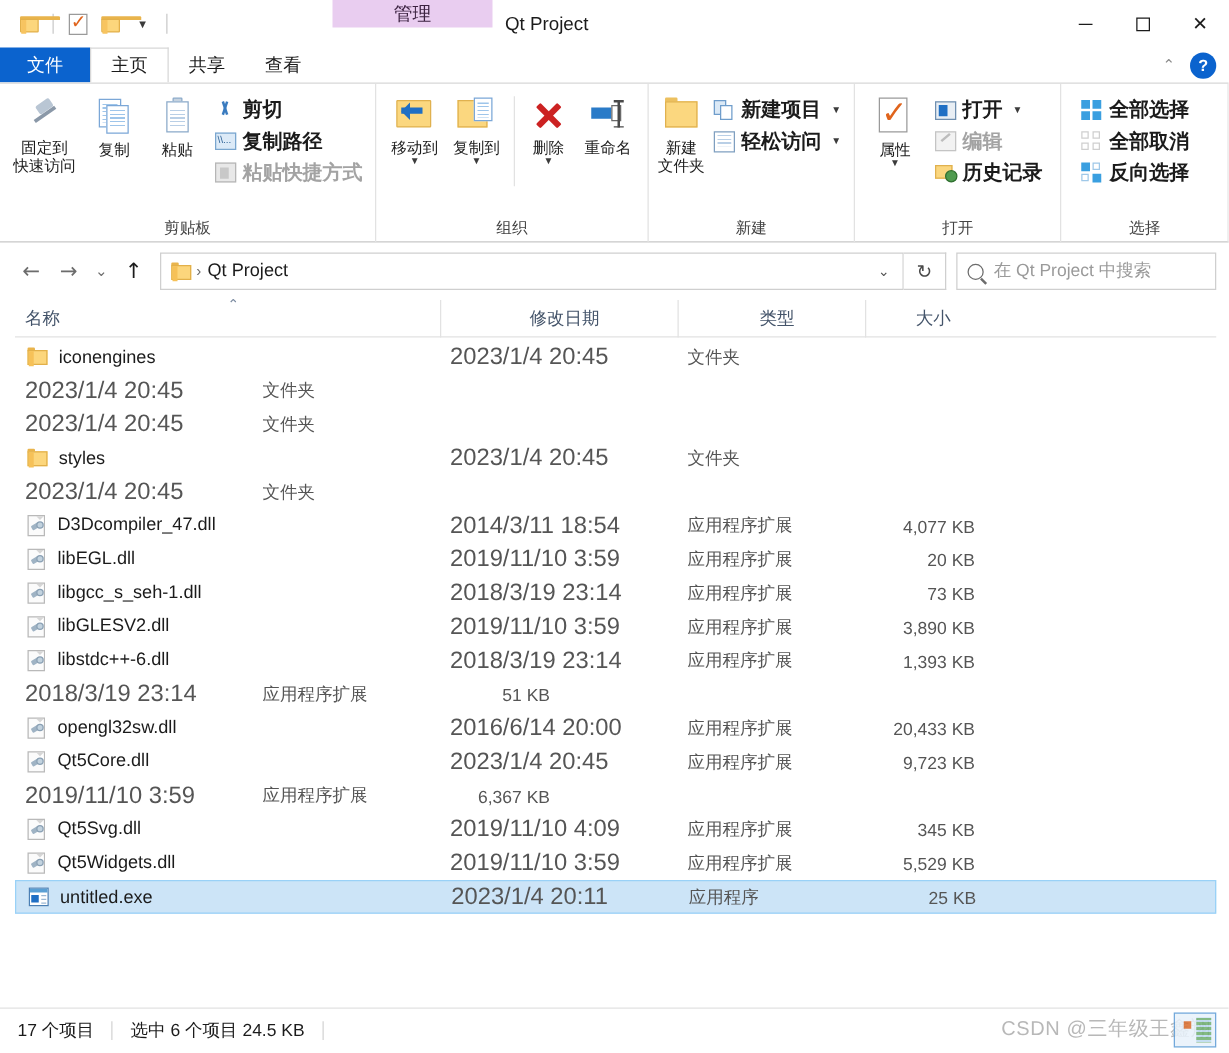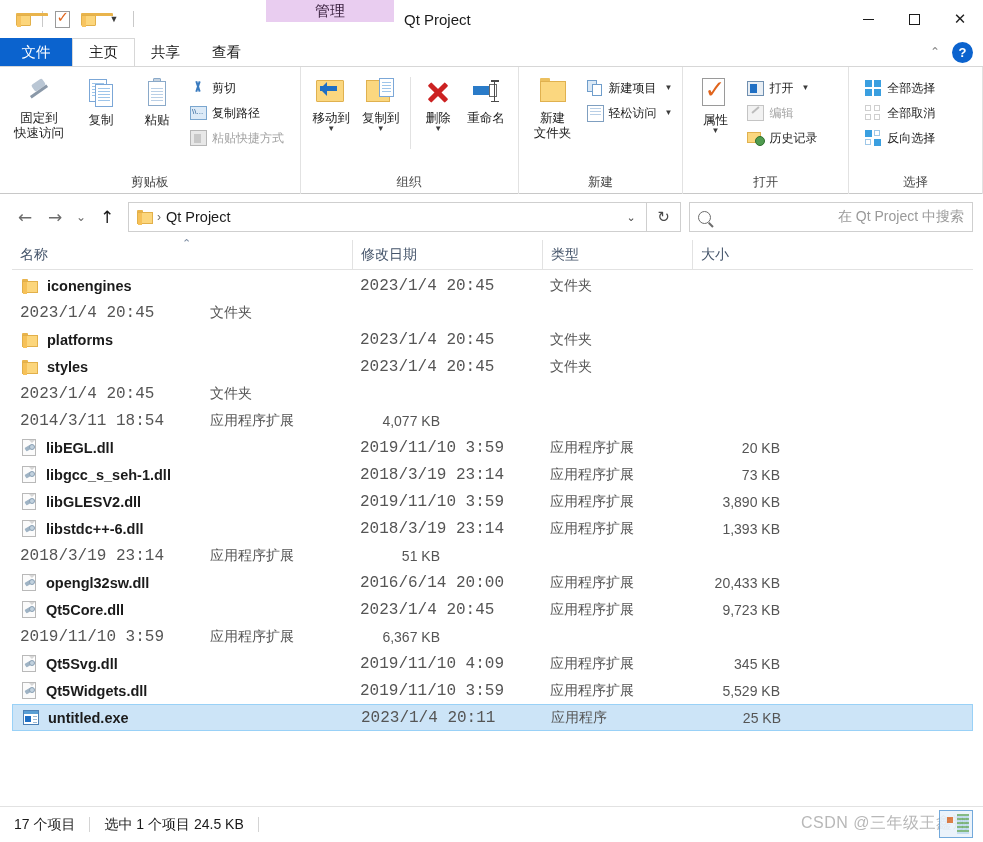--- a/index.html
+++ b/index.html
@@ -96,21 +96,21 @@
   .bigbtn {
     width:62px; display:flex; flex-direction:column; align-items:center;
     padding-top:4px; cursor:default;
   }
   .bigbtn .lbl { font-size:12.5px; color:#1b1b1b; text-align:center; line-height:15px; margin-top:4px; }
   .bigico { width:34px; height:34px; position:relative; }
   .caretdn { font-size:8px; color:#3b3b3b; line-height:6px; }
 
   .smallcol { display:flex; flex-direction:column; gap:1px; padding-top:3px; }
   .smallbtn { display:flex; align-items:center; gap:5px; padding:2px 4px; height:24px; }
-  .smallbtn .slbl { font-size:12px; color:#1b1b1b; white-space:nowrap; }
+  .smallbtn .slbl { font-size:16px; color:#1b1b1b; white-space:nowrap;font-weight:bold; }
   .smallbtn.dim .slbl { color:#a3a3a3; }
   .smallico { width:17px; height:17px; position:relative; flex:0 0 17px; }
 
   
   .ico-pin { width:30px;height:30px;position:relative; }
   .ico-pin::before{
     content:""; position:absolute; left:8px; top:4px; width:13px; height:8px;
     background:#b9c6d4; transform:rotate(-35deg); border-radius:2px;
   }
   .ico-pin::after{
@@ -215,47 +215,47 @@
   }
   .addr-crumbs { flex:1; display:flex; align-items:center; gap:5px; font-size:14.5px; color:#1b1b1b; }
   .crumb-sep { color:#6c6c6c; font-size:12px; }
   .addr-caret { width:22px; text-align:center; color:#4a4a4a; font-size:11px; }
   .refreshbtn {
     width:34px;height:30px;border:1px solid #cfcfcf;border-left:none;background:#fff;
     display:flex;align-items:center;justify-content:center;font-size:15px;color:#4a4a4a;
     font-family:"DejaVu Sans",sans-serif;
   }
   .searchbox {
-    width:284px; height:30px; border:1px solid #cfcfcf; background:#fff; margin-left:8px;
-    display:flex; align-items:center; gap:8px; padding:0 8px;justify-content:space-between;
+    width:208px; height:30px; border:1px solid #cfcfcf; background:#fff; margin-left:8px;
+    display:flex; align-items:center; gap:8px; padding:0 8px;
   }
   .mag { width:13px;height:13px;border:1.6px solid #6c6c6c;border-radius:50%;position:relative;flex:0 0 13px;}
   .mag::after{content:"";position:absolute;right:-4px;bottom:-3px;width:6px;height:1.6px;background:#6c6c6c;transform:rotate(45deg);}
   .search-ph { font-size:14px; color:#9a9a9a; }
 
   
   .colhdr {
     height:30px; display:flex; align-items:center;
     border-bottom:1px solid #e2e2e2; background:#fff; position:relative;
     margin:0 10px 0 12px;
   }
   .colhdr .ch {
     font-size:14px; color:#44546a; height:30px; display:flex; align-items:center;
     padding-left:8px; position:relative;
   }
-  .colhdr .ch + .ch { border-left:1px solid #e2e2e2; }
+  .colhdr .ch + .ch { border-left:1px solid #e2e2e2;justify-content:center; }
   .sortmark { position:absolute; left:170px; top:-3px; font-size:11px; color:#7a8aa0; }
 
   
   .filelist { padding:2px 10px 0 12px; }
   .row { height:27px; display:flex; align-items:center; position:relative; }
   .row.selected { background:#cce4f7; border:1px solid #99d1f7; height:27px; }
-  .c-name { display:flex; align-items:center; gap:9px; padding-left:10px;font-weight:bold; }
+  .c-name { display:flex; align-items:flex-start; gap:9px; padding-left:10px; }
   .c-name .nm { font-size:14.5px; color:#1b1b1b; }
-  .c-date { font-size:16px; color:#555; padding-left:8px;font-family:Liberation Mono, monospace; }
+  .c-date { font-size:19px; color:#555; padding-left:8px; }
   .c-type { font-size:14px; color:#555; padding-left:8px; }
   .c-size { font-size:14px; color:#555; text-align:right; padding-right:12px; }
 
   .ic-folder { position:relative; width:16px; height:14px; flex:0 0 16px; }
   .ic-folder .t{position:absolute;left:0;top:0;width:6px;height:3px;background:#e9b44c;border-radius:1px 1px 0 0;}
   .ic-folder .b{position:absolute;left:0;top:2px;width:16px;height:12px;background:#fcd67c;border:1px solid #e2b04a;}
   .ic-folder .b::after{content:"";position:absolute;left:0;top:0;width:4px;height:12px;background:#f6c158;}
   .ic-dll { position:relative; width:15px; height:17px; flex:0 0 15px; }
   .ic-dll .pg{position:absolute;left:0;top:0;width:14px;height:17px;background:#fbfbfb;border:1px solid #b9b9b9;}
   .ic-dll .pg::before{content:"";position:absolute;right:0;top:0;border:3px solid transparent;border-top-color:#d6d6d6;border-right-color:#fff;}
@@ -606,49 +606,49 @@
         <div class="c-date" style="width:190px">2023/1/4 20:45</div>
         <div class="c-type" style="width:150px">文件夹</div>
         <div class="c-size" style="width:100px"></div>
       </div>
       <div class="row">
         <div class="c-date" style="width:190px">2023/1/4 20:45</div>
         <div class="c-type" style="width:150px">文件夹</div>
         <div class="c-size" style="width:100px"></div>
       </div>
       <div class="row">
+        <div class="c-date" style="width:190px">2023/1/4 20:45</div>
+        <div class="c-type" style="width:150px">文件夹</div>
+        <div class="c-size" style="width:100px"></div>
+      </div>
+      <div class="row">
         <div class="c-name" style="width:340px">
           <span class="ic-folder">
             <span class="t"></span>
             <span class="b"></span>
           </span>
-          <span class="nm">platforms</span>
+          <span class="nm">styles</span>
         </div>
         <div class="c-date" style="width:190px">2023/1/4 20:45</div>
         <div class="c-type" style="width:150px">文件夹</div>
         <div class="c-size" style="width:100px"></div>
       </div>
       <div class="row">
-        <div class="c-name" style="width:340px">
-          <span class="ic-folder">
-            <span class="t"></span>
-            <span class="b"></span>
-          </span>
-          <span class="nm">styles</span>
-        </div>
         <div class="c-date" style="width:190px">2023/1/4 20:45</div>
         <div class="c-type" style="width:150px">文件夹</div>
         <div class="c-size" style="width:100px"></div>
       </div>
       <div class="row">
-        <div class="c-date" style="width:190px">2023/1/4 20:45</div>
-        <div class="c-type" style="width:150px">文件夹</div>
-        <div class="c-size" style="width:100px"></div>
-      </div>
-      <div class="row">
+        <div class="c-name" style="width:340px">
+          <span class="ic-dll">
+            <span class="pg"></span>
+            <span class="gear"></span>
+          </span>
+          <span class="nm">D3Dcompiler_47.dll</span>
+        </div>
         <div class="c-date" style="width:190px">2014/3/11 18:54</div>
         <div class="c-type" style="width:150px">应用程序扩展</div>
         <div class="c-size" style="width:100px">4,077 KB</div>
       </div>
       <div class="row">
         <div class="c-name" style="width:340px">
           <span class="ic-dll">
             <span class="pg"></span>
             <span class="gear"></span>
           </span>
@@ -764,19 +764,19 @@
         </div>
         <div class="c-date" style="width:190px">2023/1/4 20:11</div>
         <div class="c-type" style="width:150px">应用程序</div>
         <div class="c-size" style="width:100px">25 KB</div>
       </div>
     </div>
 
   <div class="statusbar">
     <span class="st-item">17 个项目</span>
     <span class="st-sep"></span>
-    <span class="st-item">选中 1 个项目  24.5 KB</span>
+    <span class="st-item">选中 6 个项目  24.5 KB</span>
     <span class="st-sep"></span>
     <span class="watermark">CSDN @三年级王鑫翔</span>
     <span class="wm-badge"></span>
   </div>
 
 </div>
 
 </body></html>

